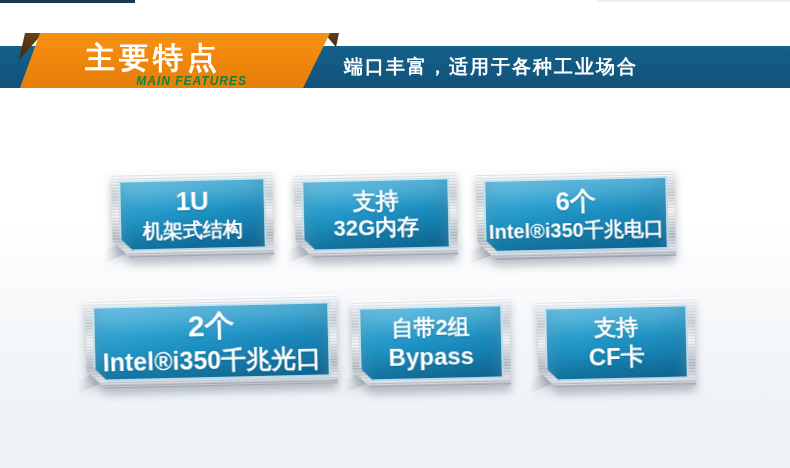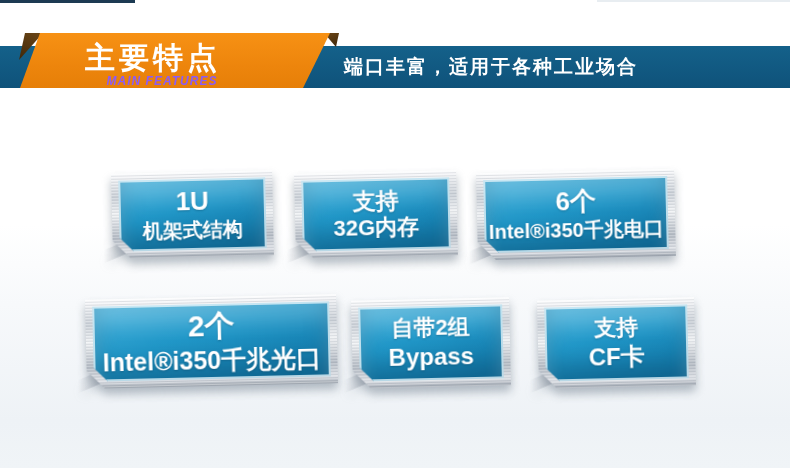--- a/index.html
+++ b/index.html
@@ -31,22 +31,22 @@
   .banner{
     left:20px;top:33px;width:318px;height:55px;
     clip-path:polygon(20px 0,310px 0,283px 100%,0 100%);
     background:linear-gradient(180deg,#f79114,#ed850c 60%,#e67f08);
   }
   .banner-title{
     left:85px;top:41px;width:190px;text-align:left;
     color:#ffffff;font-size:30px;font-weight:bold;letter-spacing:4px;line-height:33px;white-space:nowrap;
   }
   .banner-sub{
-    left:77px;top:74px;width:170px;text-align:center;
-    color:#8b5cf6;font-size:12px;font-weight:bold;font-style:italic;letter-spacing:1px;white-space:nowrap;
+    left:77px;top:74px;width:170px;text-align:right;
+    color:#15803d;font-size:12px;font-weight:bold;font-style:italic;letter-spacing:1px;white-space:nowrap;
   }
 
   
   .badge{
     position:absolute;
     transform:rotate(-1.3deg);
     filter:drop-shadow(0 6px 5px rgba(96,110,126,0.45));
   }
   .badge::before{ 
     content:"";position:absolute;left:-9px;bottom:1px;width:26px;height:13px;

